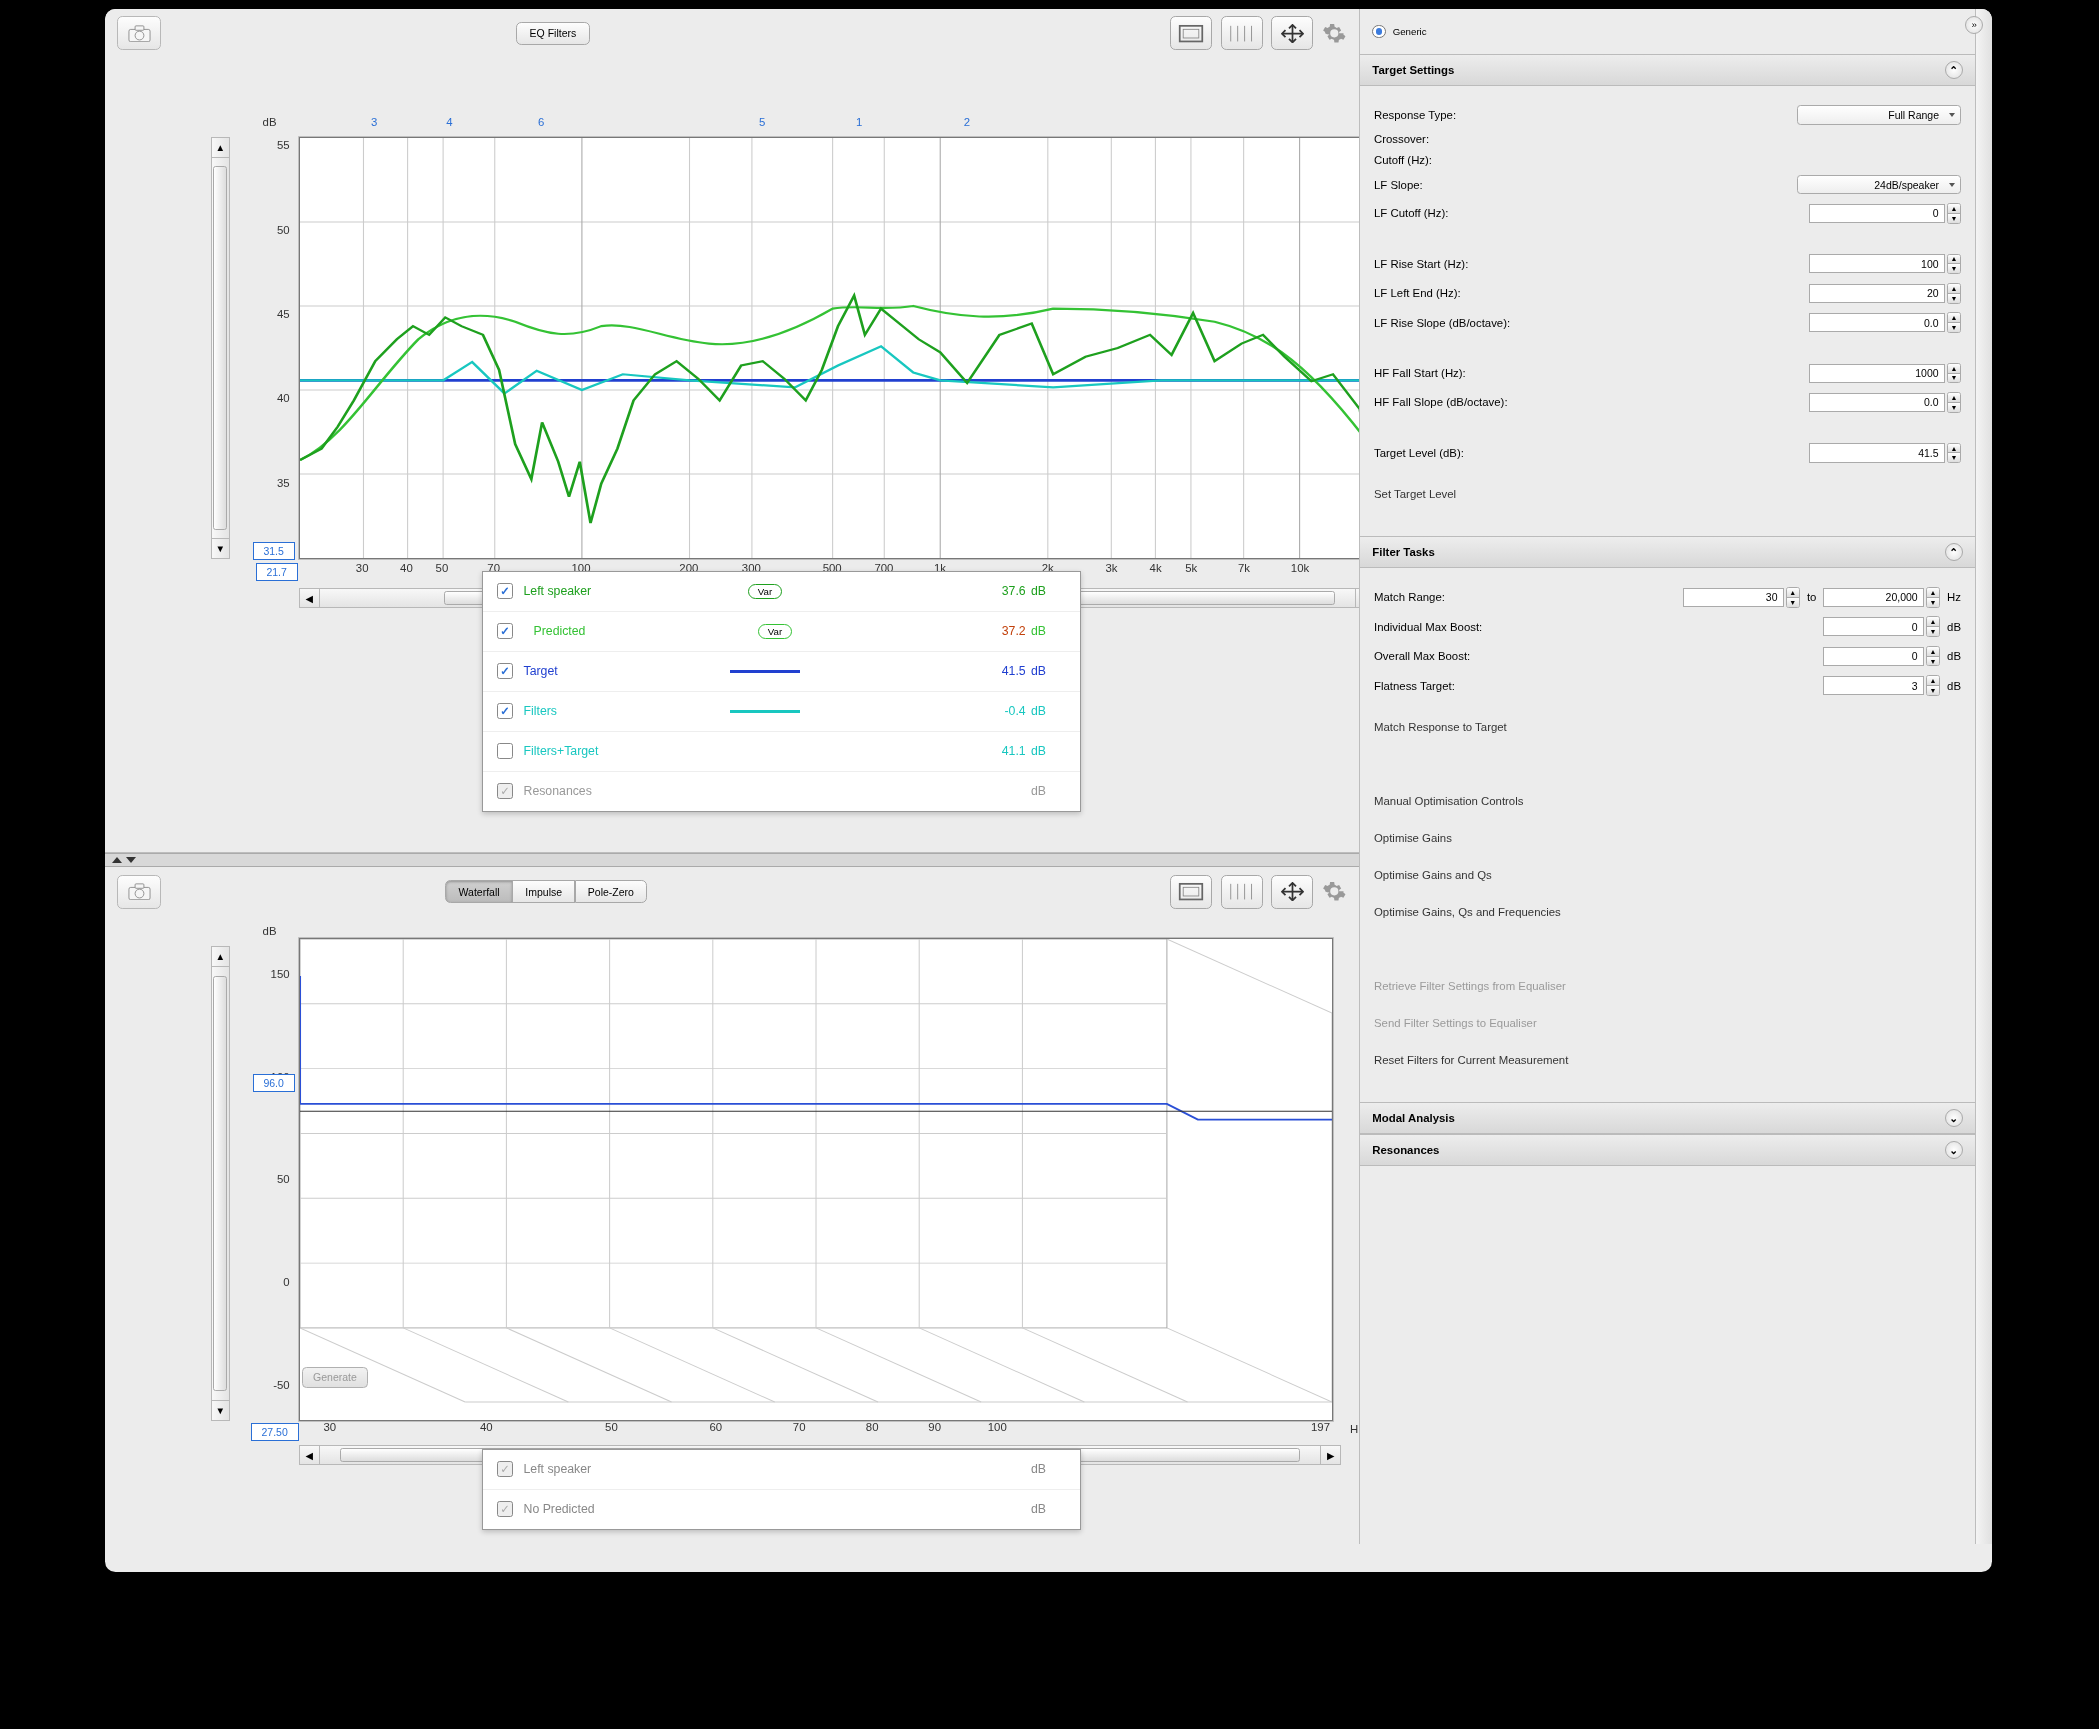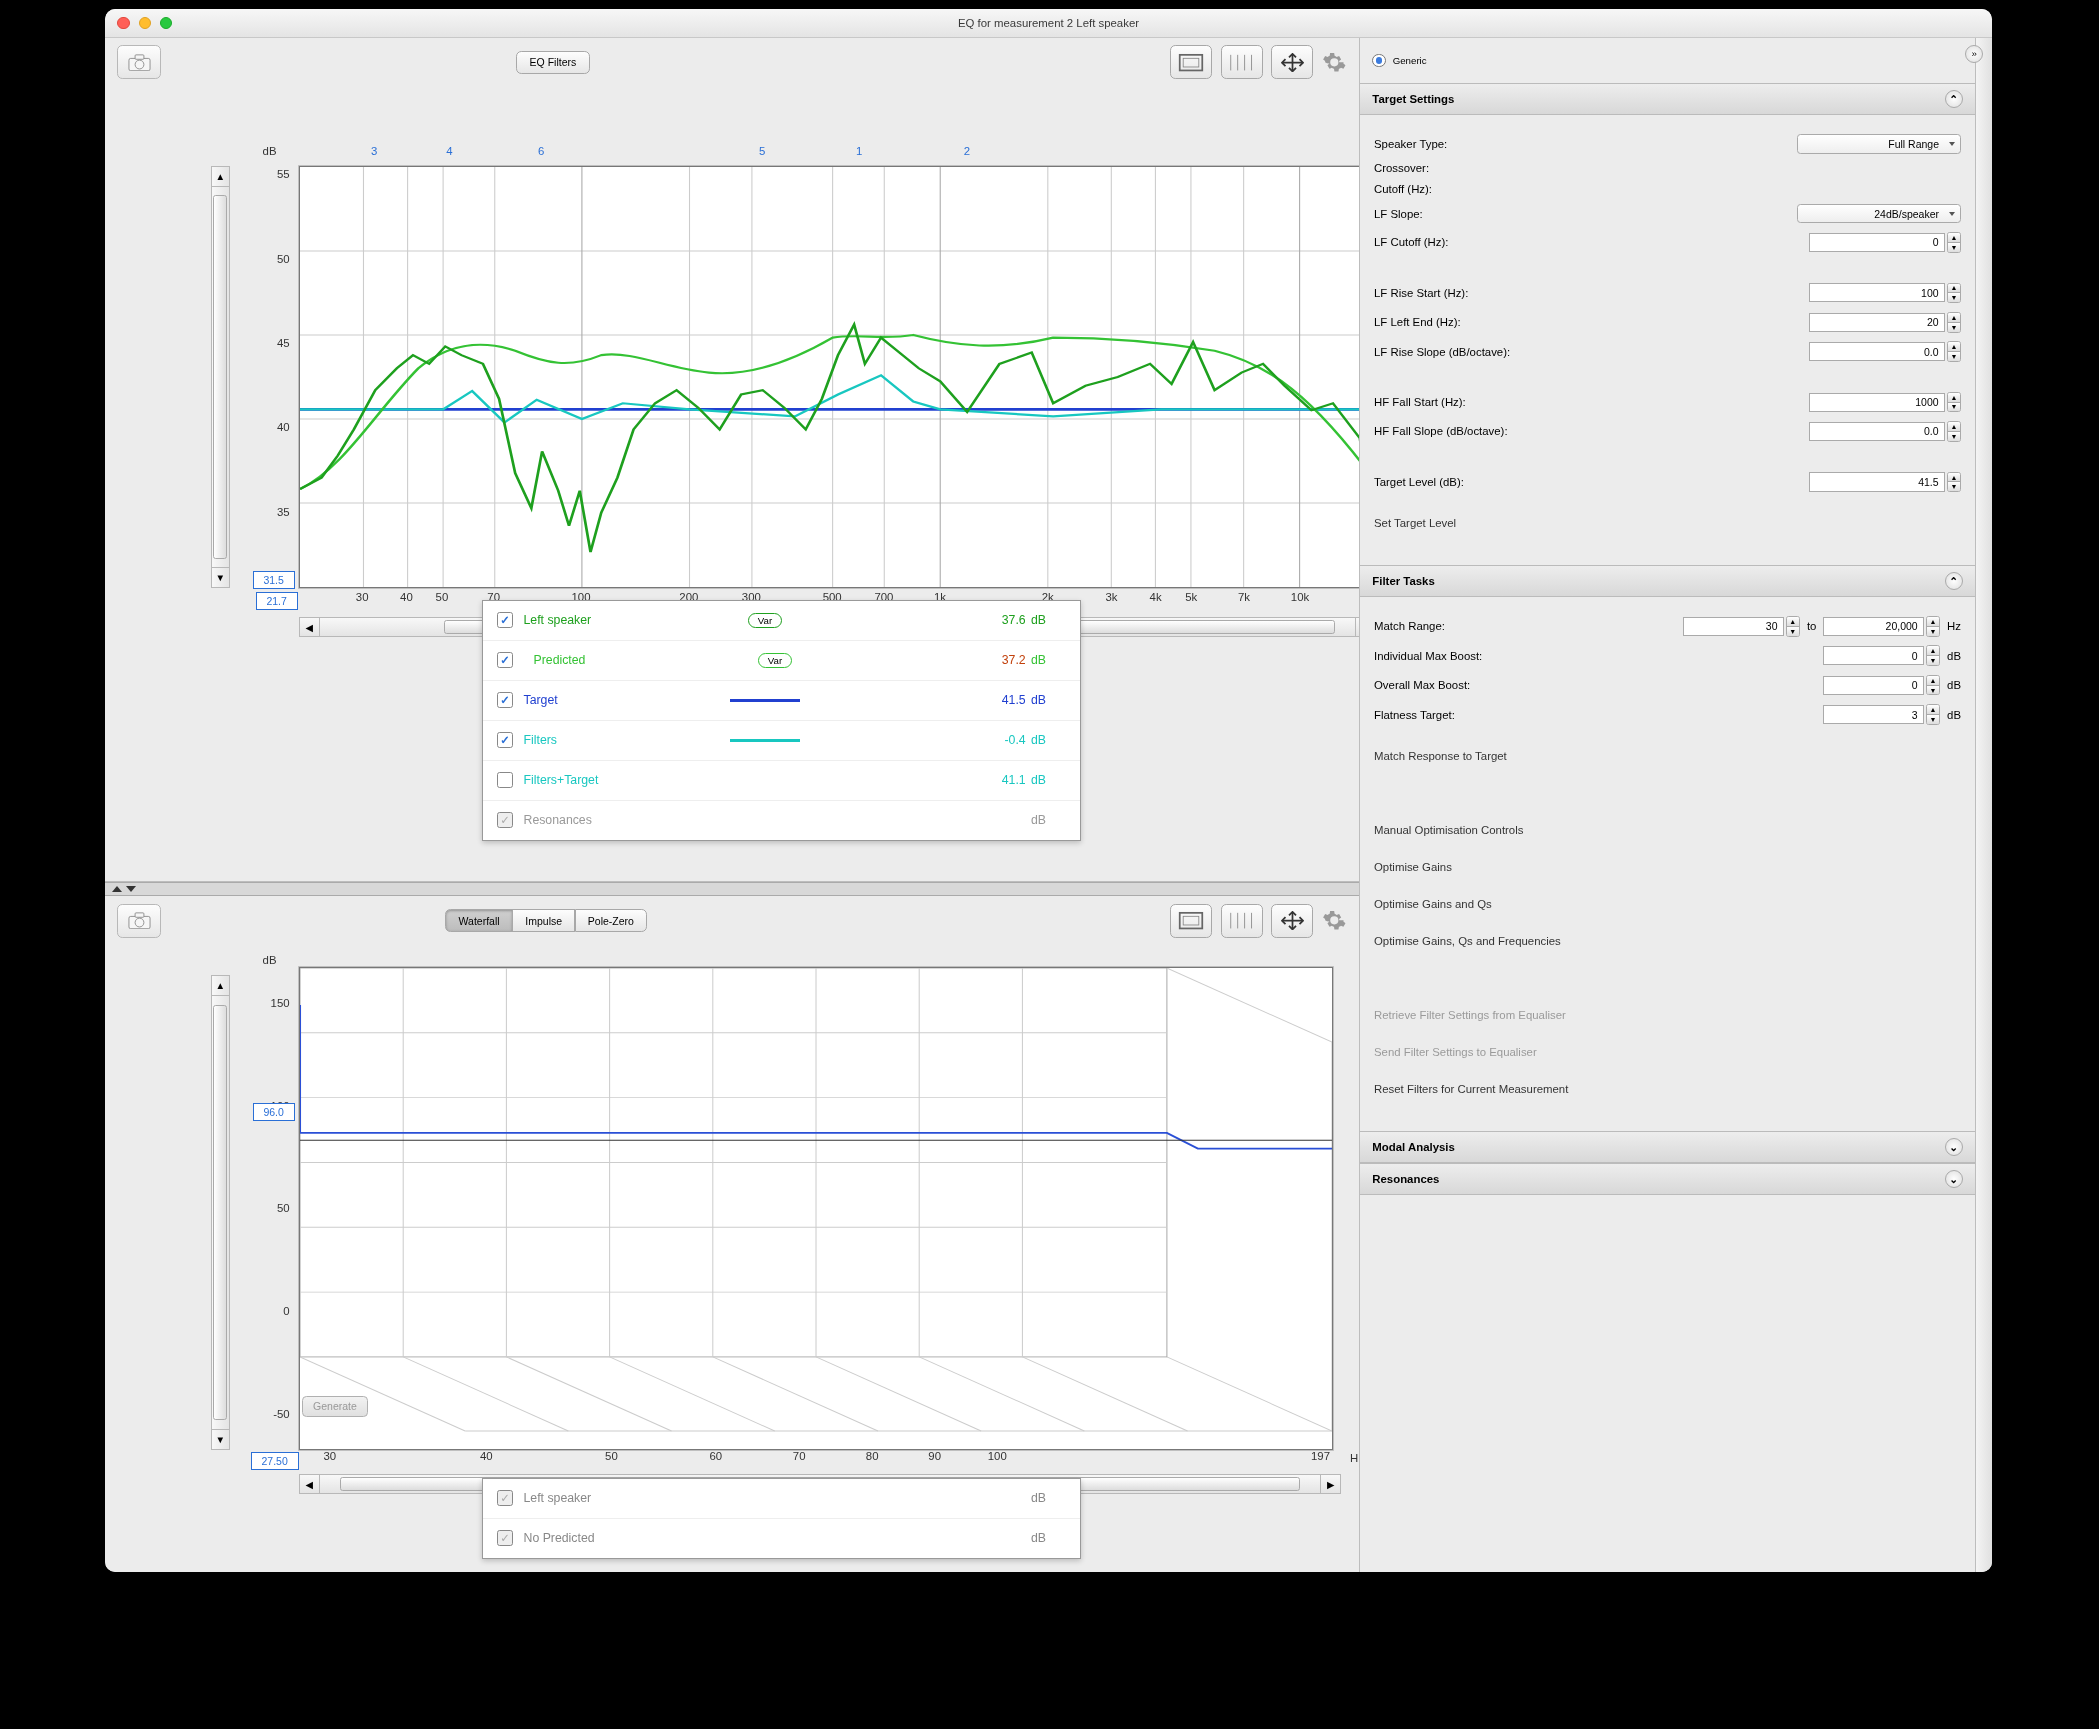--- a/index.html
+++ b/index.html
@@ -91,28 +91,20 @@
 .grid-lines line{stroke:#ccc;stroke-width:1}
 .grid-lines line.major{stroke:#aaa}
 .chart2{position:absolute;left:17.6px;right:17.6px;top:53px;bottom:105px}
 .generate-btn{position:absolute;left:179px;bottom:51px;padding:3.5px 10.5px;background:linear-gradient(#f2f2f2,#e0e0e0);border:0.9px solid #b0b0b0;border-radius:4.4px;font-size:10.5px;color:#999}
 .double-arrow{position:absolute;right:8.8px;top:7px;width:16px;height:16px;border:0.9px solid #aaa;border-radius:50%;display:flex;align-items:center;justify-content:center;cursor:pointer;background:radial-gradient(#fff,#ddd);font-size:9.7px}
 </style>
 </head>
 <body>
 
 <div class="window">
-  <div class="titlebar">
-    <div class="traffic">
-      <div class="tl r"></div>
-      <div class="tl y"></div>
-      <div class="tl g"></div>
-    </div>
-    <div class="title">EQ for measurement 2 Left speaker</div>
-  </div>
   <div class="body">
     <div class="left">
 
       <div class="pane-top">
         <div class="toolbar">
           <div class="cam-btn">
             <svg class="cam-icon-svg" width="23" height="17.6" viewBox="0 0 26 20">
                 <rect x="1" y="5" width="24" height="14" rx="2"></rect>
                 <rect x="8" y="1" width="10" height="5" rx="1"></rect>
                 <circle cx="13" cy="12" r="5"></circle>
@@ -454,21 +446,21 @@
           <span class="radio on"></span>
           <span>Generic</span>
         </div>
 
         <div class="sect-hdr">
           <span>Target Settings</span>
           <span class="chev">⌃</span>
         </div>
         <div class="sect-body">
           <div class="field-row">
-              <label>Speaker Type:</label>
+              <label>Response Type:</label>
               <div class="select">Full Range</div>
             </div>
           <div class="field-row">
               <label>Crossover:</label>
             </div>
           <div class="field-row">
               <label>Cutoff (Hz):</label>
             </div>
           <div class="field-row">
               <label>LF Slope:</label>

